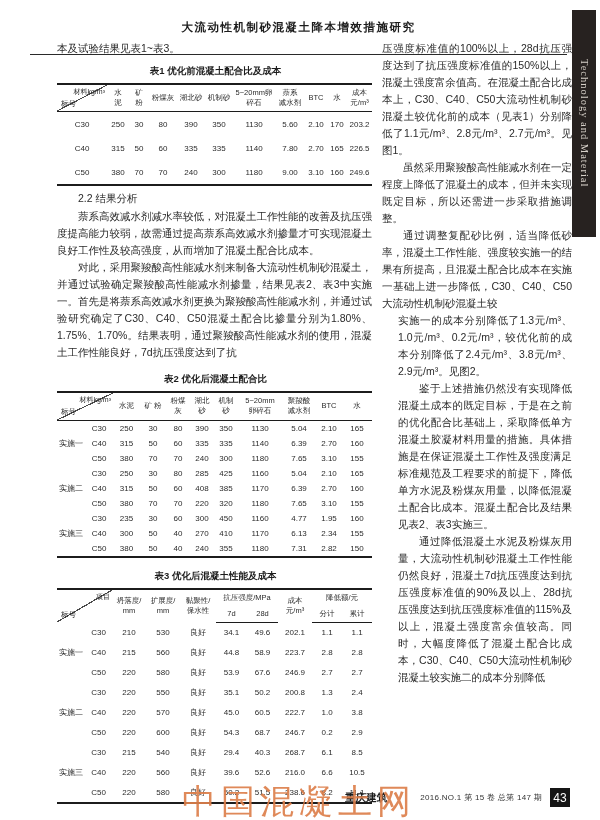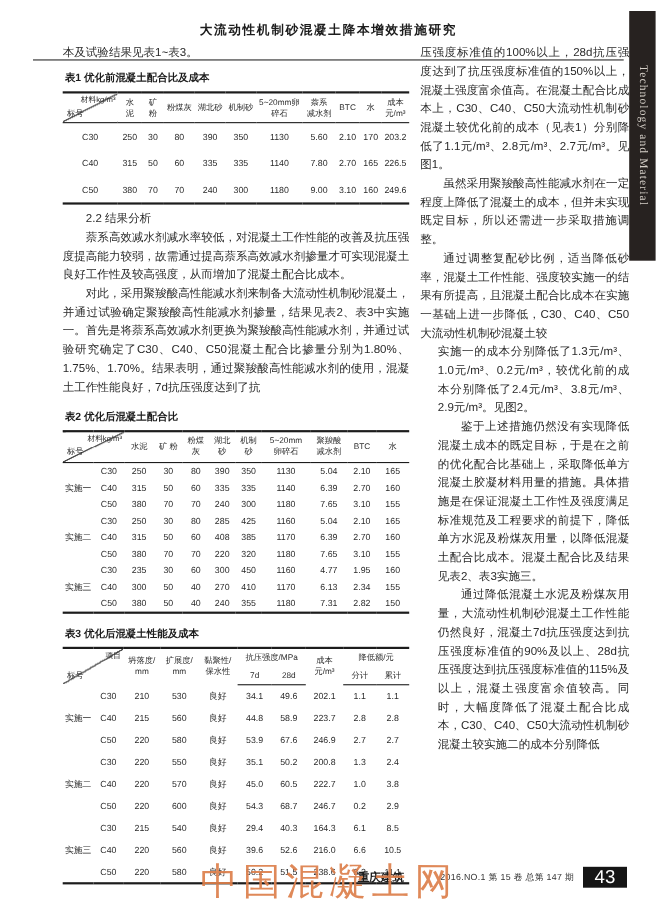--- a/index.html
+++ b/index.html
@@ -16,21 +16,21 @@
         font-size:10.5px;color:#d6d0c8;letter-spacing:1px;white-space:nowrap;}
 
   .col-left{position:absolute;top:40px;left:57px;width:315px;}
   .col-right{position:absolute;top:40px;left:382px;width:190px;}
 
   p{margin:0;text-align:justify;font-size:10.5px;line-height:17px;color:#2a2a2a;}
   .indent{text-indent:21px;}
   .rc-indent{margin-left:16px;}
 
   .section-heading{font-size:10.5px;margin:6px 0 2px 21px;color:#2a2a2a;}
-  .table-title{font-weight:bold;font-size:9.5px;margin:8px 0 5px 2px;color:#1c1c1c;}
+  .table-title{font-weight:bold;font-size:9.5px;margin:8px 0 5px 2px;color:#1c1c1c;text-align:center;}
   .mt{margin-top:12px;}
 
   table.t{border-collapse:collapse;table-layout:fixed;width:315px;
         border-top:2px solid #1c1c1c;border-bottom:2px solid #1c1c1c;}
   table.t th{font-weight:normal;font-size:7.5px;white-space:pre-line;line-height:1.35;
         padding:3px 1px;vertical-align:middle;text-align:center;color:#2b2b2b;}
   table.t thead tr:last-child th{border-bottom:1px solid #1c1c1c;}
   table.t td{font-size:8px;text-align:center;padding:3px 1px;color:#2b2b2b;vertical-align:middle;}
   table.t1 td{padding:7.5px 1px;}
   table.t3 td{padding:4.5px 1px;}
@@ -41,21 +41,21 @@
   th.diag .dt{position:absolute;top:2px;right:2px;font-size:7px;}
   th.diag .db{position:absolute;bottom:2px;left:4px;font-size:7.5px;font-family:Liberation Mono, monospace;}
 
   .watermark{position:absolute;left:182px;top:779px;font-size:34px;letter-spacing:5px;
         white-space:nowrap;z-index:5;opacity:0.92;font-weight:400;}
 
   .footer{position:absolute;left:0;top:788px;width:570px;display:flex;
         justify-content:flex-end;align-items:center;}
   .footer .journal{font-weight:bold;font-size:10.5px;color:#1c1c1c;margin-right:5px;}
   .footer .issue{font-size:8px;color:#333;margin-right:8px;letter-spacing:0.3px;margin-left:28px;}
-  .footer .pagenum{color:#fff;font-size:17px;width:40px;height:19px;display:flex;
+  .footer .pagenum{color:#fff;font-size:12px;width:20px;height:19px;display:flex;
         align-items:center;justify-content:center;}
 </style>
 </head>
 <body>
 
 <div class="page">
 
   <div class="header-title">大流动性机制砂混凝土降本增效措施研究</div>
   <div class="header-rule"></div>
 
@@ -402,21 +402,21 @@
             <td>2.9</td>
           </tr>
           <tr>
             <td rowspan="3">实施三</td>
             <td>C30</td>
             <td>215</td>
             <td>540</td>
             <td>良好</td>
             <td>29.4</td>
             <td>40.3</td>
-            <td>164.3</td>
+            <td>268.7</td>
             <td>6.1</td>
             <td>8.5</td>
           </tr>
           <tr>
             <td>C40</td>
             <td>220</td>
             <td>560</td>
             <td>良好</td>
             <td>39.6</td>
             <td>52.6</td>

